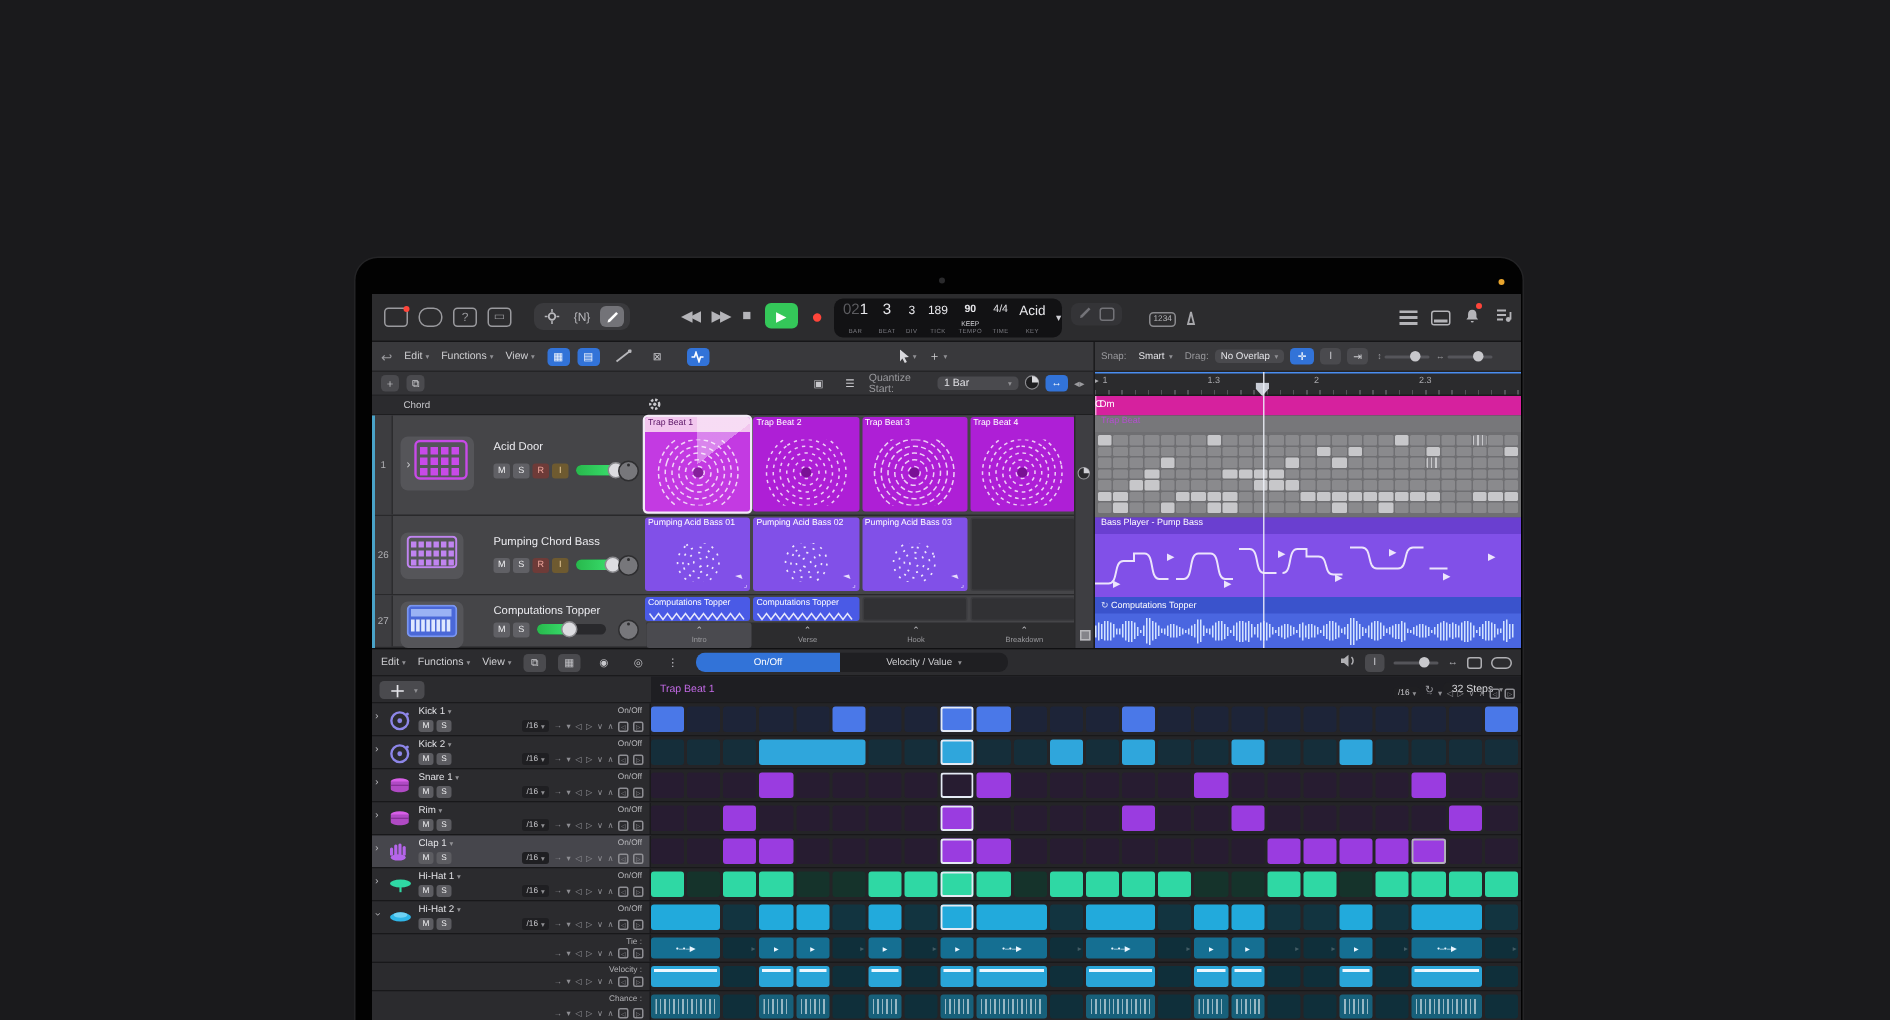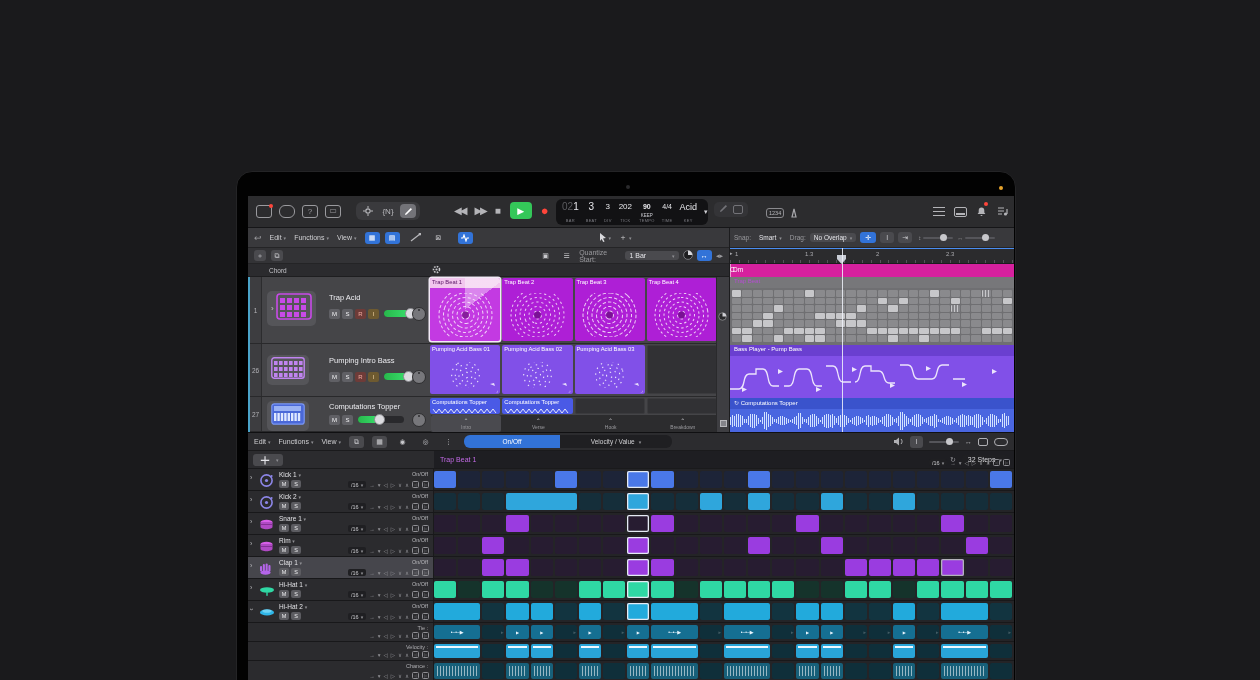--- a/index.html
+++ b/index.html
@@ -214,21 +214,21 @@
           </div>
           <div class="lcd-col">
             <span class="lcd-val">3</span>
             <span class="lcd-lab">BEAT</span>
           </div>
           <div class="lcd-col">
             <span class="lcd-val" style="font-size:8px">3</span>
             <span class="lcd-lab">DIV</span>
           </div>
           <div class="lcd-col">
-            <span class="lcd-val" style="font-size:8px">202</span>
+            <span class="lcd-val" style="font-size:8px">189</span>
             <span class="lcd-lab">TICK</span>
           </div>
           <div class="lcd-col">
             <span class="lcd-val" style="font-size:7px;font-weight:bold">90</span>
             <span class="lcd-sub">KEEP</span>
             <span class="lcd-lab">TEMPO</span>
           </div>
           <div class="lcd-col">
             <span class="lcd-val" style="font-size:7px"><span>4</span>/<span>4</span></span>
             <span class="lcd-lab">TIME</span>
@@ -369,21 +369,21 @@
                       <rect x="4" y="12" width="5" height="5" fill="#c84ae8"></rect>
                       <rect x="11" y="12" width="5" height="5" fill="#c84ae8"></rect>
                       <rect x="18" y="12" width="5" height="5" fill="#c84ae8"></rect>
                       <rect x="25" y="12" width="5" height="5" fill="#c84ae8"></rect>
                       <rect x="4" y="19" width="5" height="5" fill="#c84ae8"></rect>
                       <rect x="11" y="19" width="5" height="5" fill="#c84ae8"></rect>
                       <rect x="18" y="19" width="5" height="5" fill="#c84ae8"></rect>
                       <rect x="25" y="19" width="5" height="5" fill="#c84ae8"></rect>
                     </svg></span>
                 </div>
-                <span class="ll-name" style="top: 16px;">Trap Acid</span>
+                <span class="ll-name" style="top: 16px;">Acid Door</span>
                 <div class="msri" style="top: 32px;">
                   <span class="mb">M</span>
                   <span class="mb">S</span>
                   <span class="mb r">R</span>
                   <span class="mb i">I</span>
                 </div>
                 <div class="vslider" style="left: 122px; top: 33px; width: 34px;">
                   <div class="vfill" style="width: 78%;"></div>
                   <div class="vknob" style="left: calc(78% - 6px);"></div>
                 </div>
@@ -468,21 +468,21 @@
                       <rect x="23" y="10" width="3.6" height="4" fill="#c084f0"></rect>
                       <rect x="28" y="10" width="3.6" height="4" fill="#c084f0"></rect>
                       <rect x="3" y="16" width="3.6" height="4" fill="#c084f0"></rect>
                       <rect x="8" y="16" width="3.6" height="4" fill="#c084f0"></rect>
                       <rect x="13" y="16" width="3.6" height="4" fill="#c084f0"></rect>
                       <rect x="18" y="16" width="3.6" height="4" fill="#c084f0"></rect>
                       <rect x="23" y="16" width="3.6" height="4" fill="#c084f0"></rect>
                       <rect x="28" y="16" width="3.6" height="4" fill="#c084f0"></rect>
                     </svg></span>
                 </div>
-                <span class="ll-name" style="top: 12px;">Pumping Intro Bass</span>
+                <span class="ll-name" style="top: 12px;">Pumping Chord Bass</span>
                 <div class="msri" style="top: 28px;">
                   <span class="mb">M</span>
                   <span class="mb">S</span>
                   <span class="mb r">R</span>
                   <span class="mb i">I</span>
                 </div>
                 <div class="vslider" style="left: 122px; top: 29px; width: 34px;">
                   <div class="vfill" style="width: 74%;"></div>
                   <div class="vknob" style="left: calc(74% - 6px);"></div>
                   <div class="clipdot" style="left: calc(100% + 2px);"></div>

